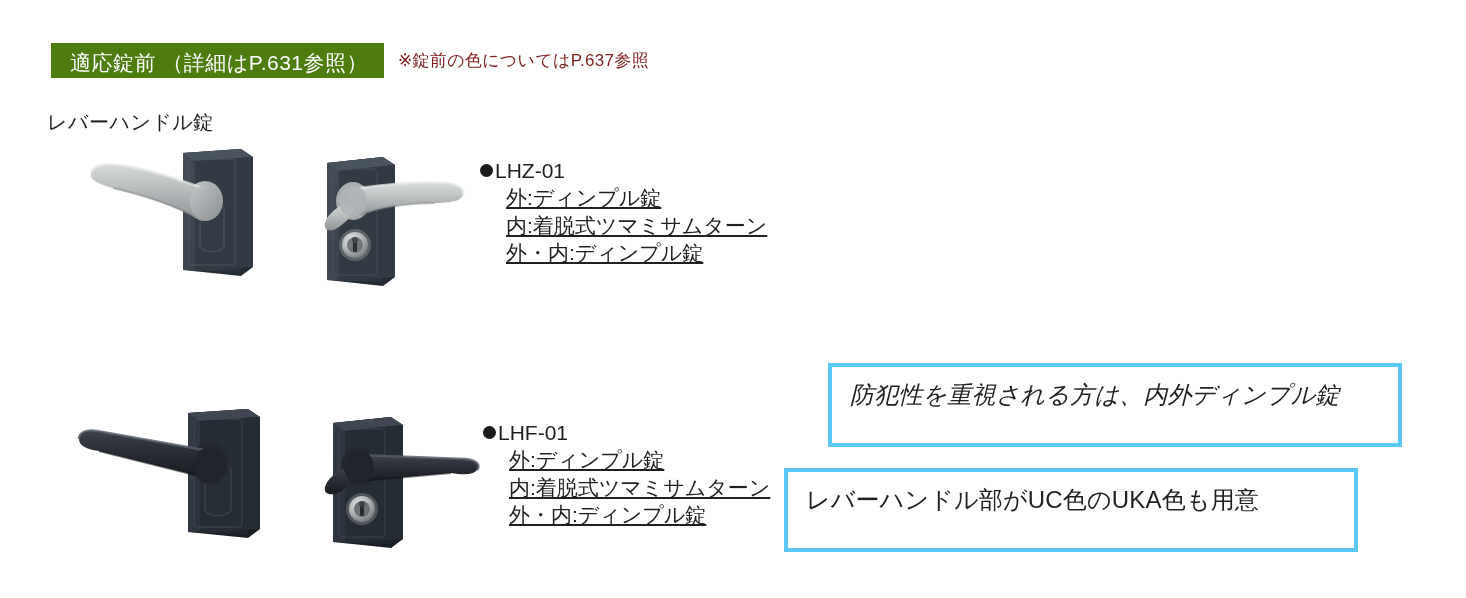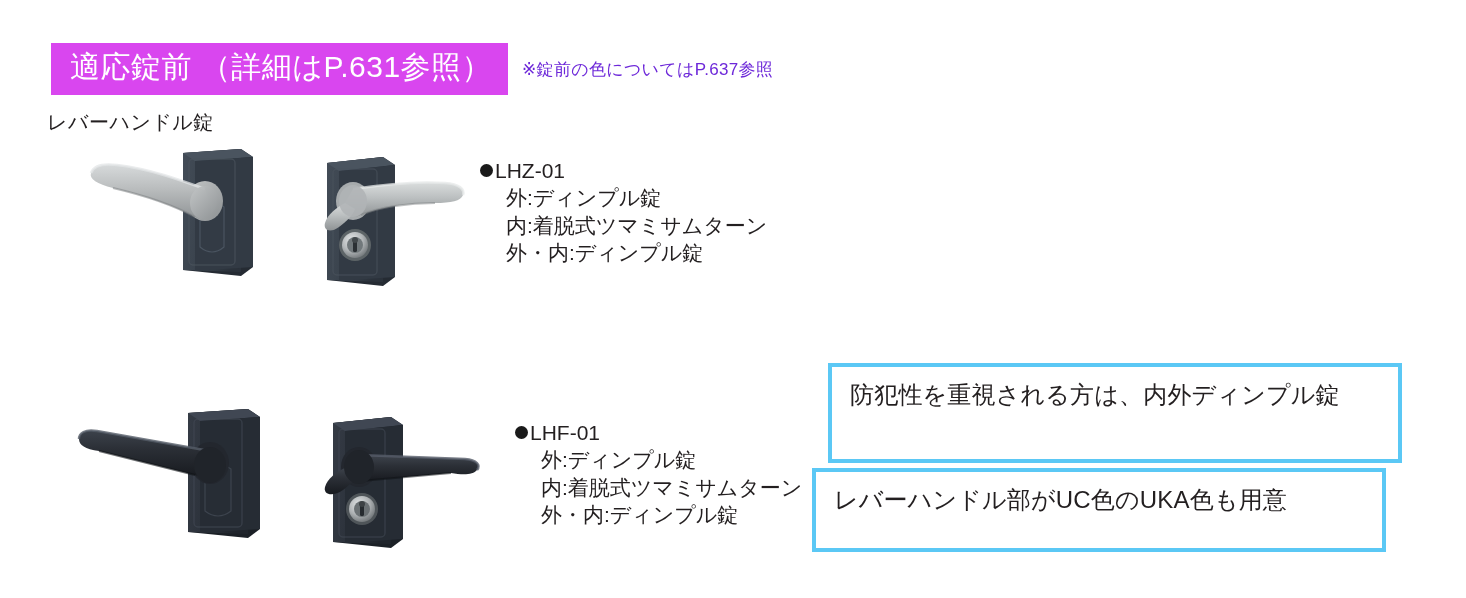--- a/index.html
+++ b/index.html
@@ -18,31 +18,31 @@
 
   
   .banner-row {
     position: absolute;
     left: 51px;
     top: 43px;
     display: flex;
     align-items: center;
   }
   .banner {
-    background: #d946ef;
+    background: #4d7c0f;
     color: #ffffff;
-    font-size: 30px;
+    font-size: 21px;
     line-height: 1;
-    padding: 9px 16px 13px 19px;
+    padding: 9px 16px 5px 19px;
     letter-spacing: 0.5px;
     white-space: nowrap;
   }
   .banner-note {
     font-size: 17px;
-    color: #6d28d9;
+    color: #7f1d1d;
     margin-left: 14px;
     white-space: nowrap;
     letter-spacing: 0.3px;
   }
 
   
   .section-title {
     position: absolute;
     left: 47px;
     top: 109px;
@@ -68,61 +68,63 @@
   .fig-b { left: 305px; }
 
   
   .spec-block {
     position: absolute;
     font-size: 21px;
     line-height: 1.3;
     white-space: nowrap;
   }
   #spec-lhz { left: 480px; top: 12px; }
-  #spec-lhf { left: 515px; top: 14px; }
+  #spec-lhf { left: 483px; top: 14px; }
 
   .spec-model {
     display: flex;
     align-items: baseline;
   }
   .bullet {
     width: 13px;
     height: 13px;
     border-radius: 50%;
     background: #1a1a1a;
     display: inline-block;
     margin-right: 2px;
     flex: 0 0 auto;
     position: relative;
     top: -1px;
   }
   .spec-detail {
     padding-left: 26px;
+    text-decoration: underline;
   }
 
   
   .callout {
     position: absolute;
     border: 4px solid #5bc8f5;
     background: #ffffff;
     box-sizing: border-box;
     font-size: 24px;
     line-height: 1.38;
     letter-spacing: 0.2px;
     color: #231f20;
     padding: 11px 14px 12px 18px;
   }
   #callout-1 {
     left: 828px;
     top: 363px;
     width: 574px;
-    height: 100px;
+    height: 84px;
+    font-style: italic;
   }
   #callout-2 {
-    left: 812px;
+    left: 784px;
     top: 468px;
     width: 574px;
     height: 84px;
   }
   .callout p {
     margin: 0;
     white-space: nowrap;
   }
 
   

